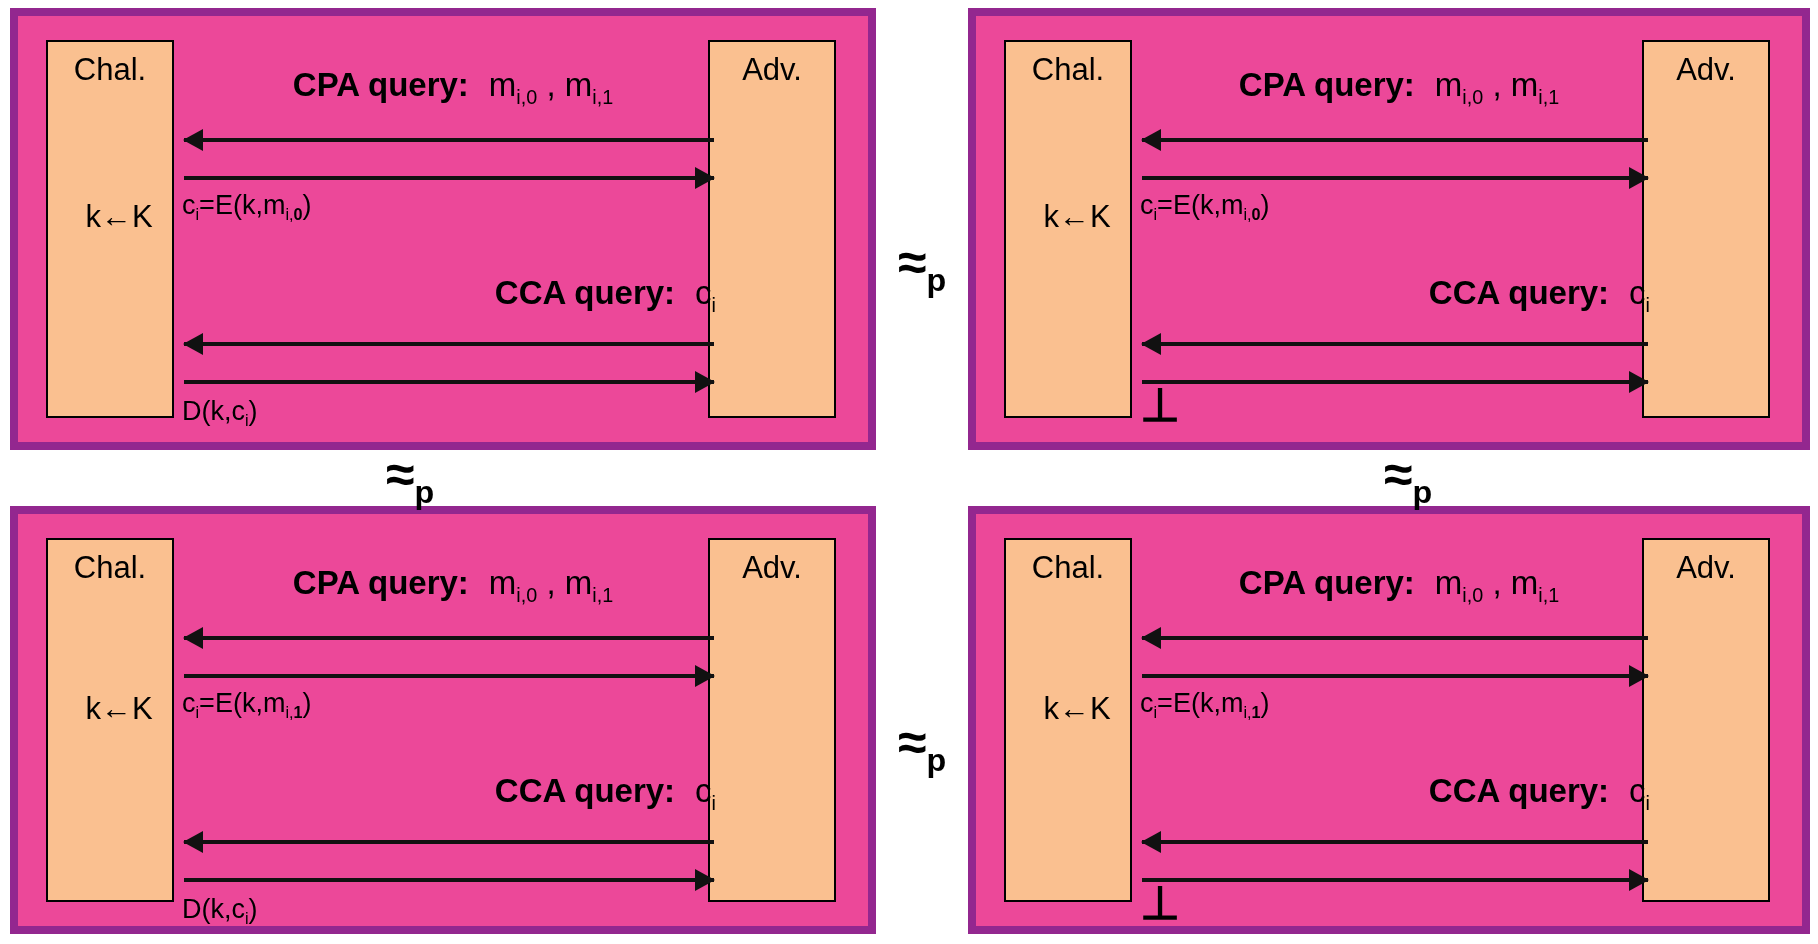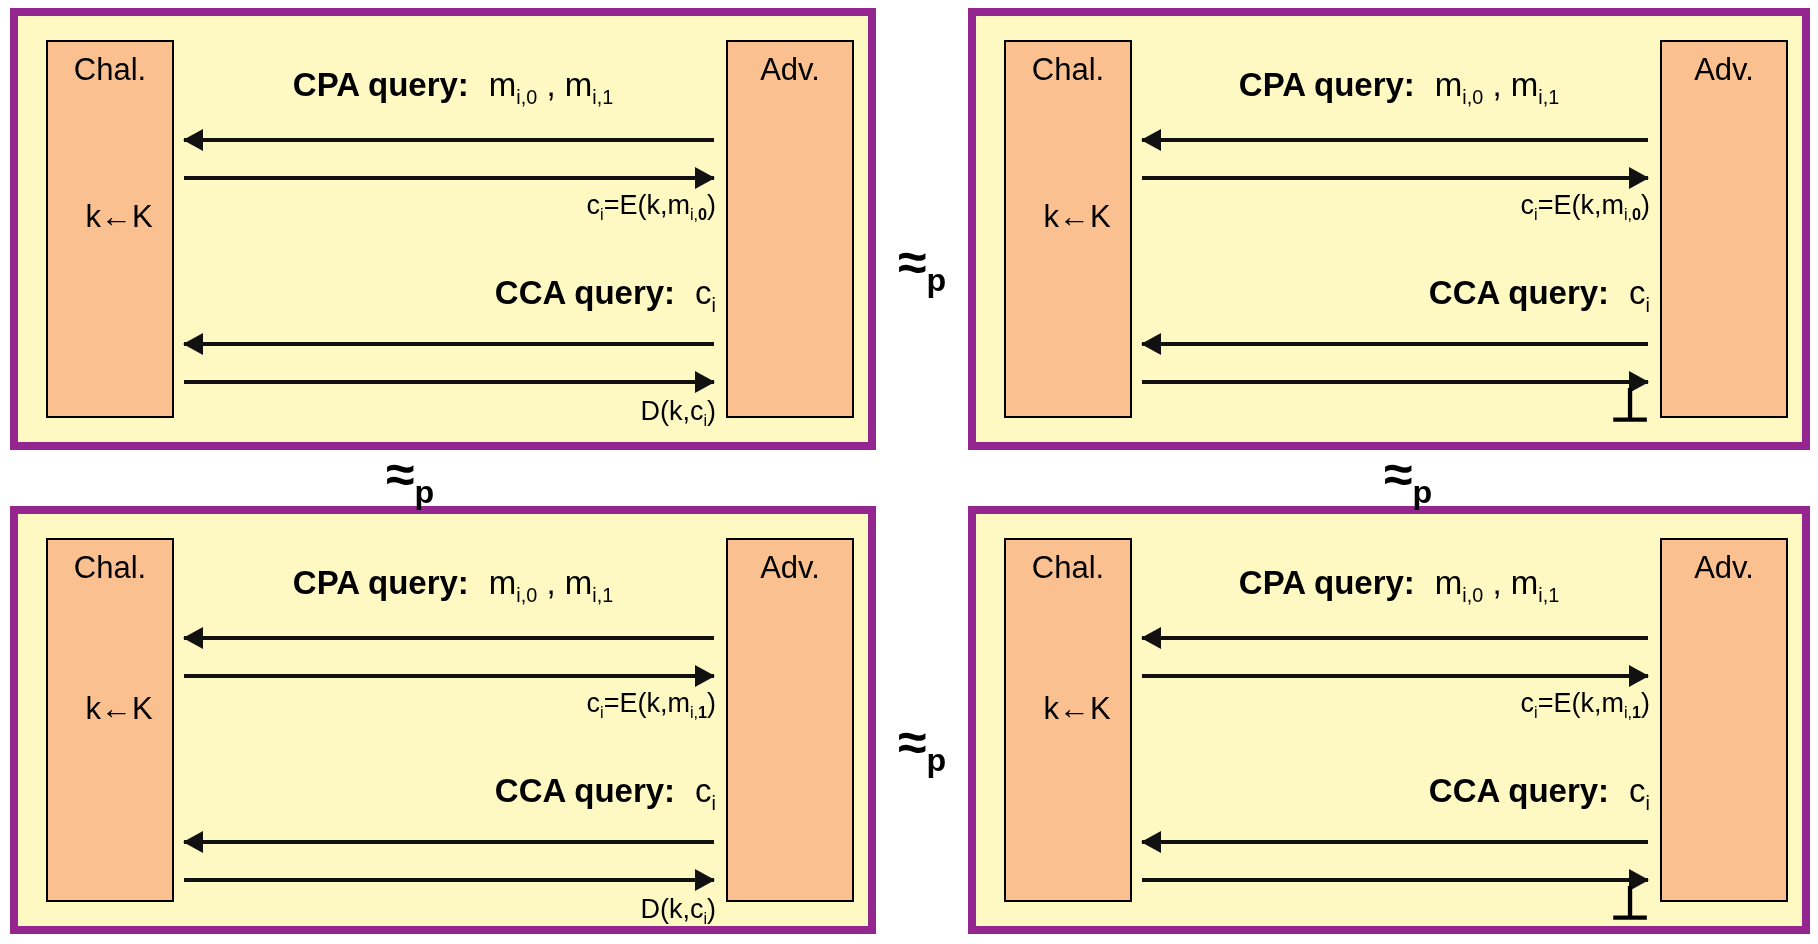--- a/index.html
+++ b/index.html
@@ -19,52 +19,52 @@
     position: relative;
     background: var(--background);
     color: var(--text);
     font-family: "Liberation Sans", sans-serif;
     overflow: hidden;
   }
 
   .panel {
     position: absolute;
     border: 8px solid var(--panel-border);
-    background: #fef9c3;
+    background: #ec4899;
   }
   #panel-tl { left: 10px;  top: 8px;   width: 866px; height: 442px; }
   #panel-tr { left: 968px; top: 8px;   width: 842px; height: 442px; }
   #panel-bl { left: 10px;  top: 506px; width: 866px; height: 428px; }
   #panel-br { left: 968px; top: 506px; width: 842px; height: 428px; }
 
   .actor {
     position: absolute;
     top: 24px; bottom: 24px;
     width: 128px;
     background: var(--actor-fill);
     border: 2px solid var(--actor-border);
     text-align: center;
   }
   .actor.chal { left: 28px; }
-  .actor.adv  { right: 14px; }
+  .actor.adv  { right: 32px; }
   .actor-title { font-size: 31px; margin-top: 10px; }
   .actor-key {
     position: absolute; left: 0; right: 0; top: 42%;
     font-size: 31px;
     margin-left: 18px;
   }
 
   .messages {
     position: absolute;
     top: 0; bottom: 0;
     left: 164px; right: 152px;
   }
   .msg {
     position: absolute; left: 0; right: 0;
-    text-align: right; white-space: nowrap;
+    text-align: left; white-space: nowrap;
   }
   .msg .prefix { font-weight: bold; margin-right: 20px; }
   .msg sub { font-size: 0.6em; }
   .b { font-weight: bold; }
 
   .q1 { top: 50px;  font-size: 33px; text-align: center; padding-left: 8px; }
   .a1 { top: 122px; }
   .a2 { top: 160px; }
   .r1 { top: 174px; font-size: 27px; }
   .q2 { top: 258px; font-size: 33px; text-align: right; padding-left: 80px; }

